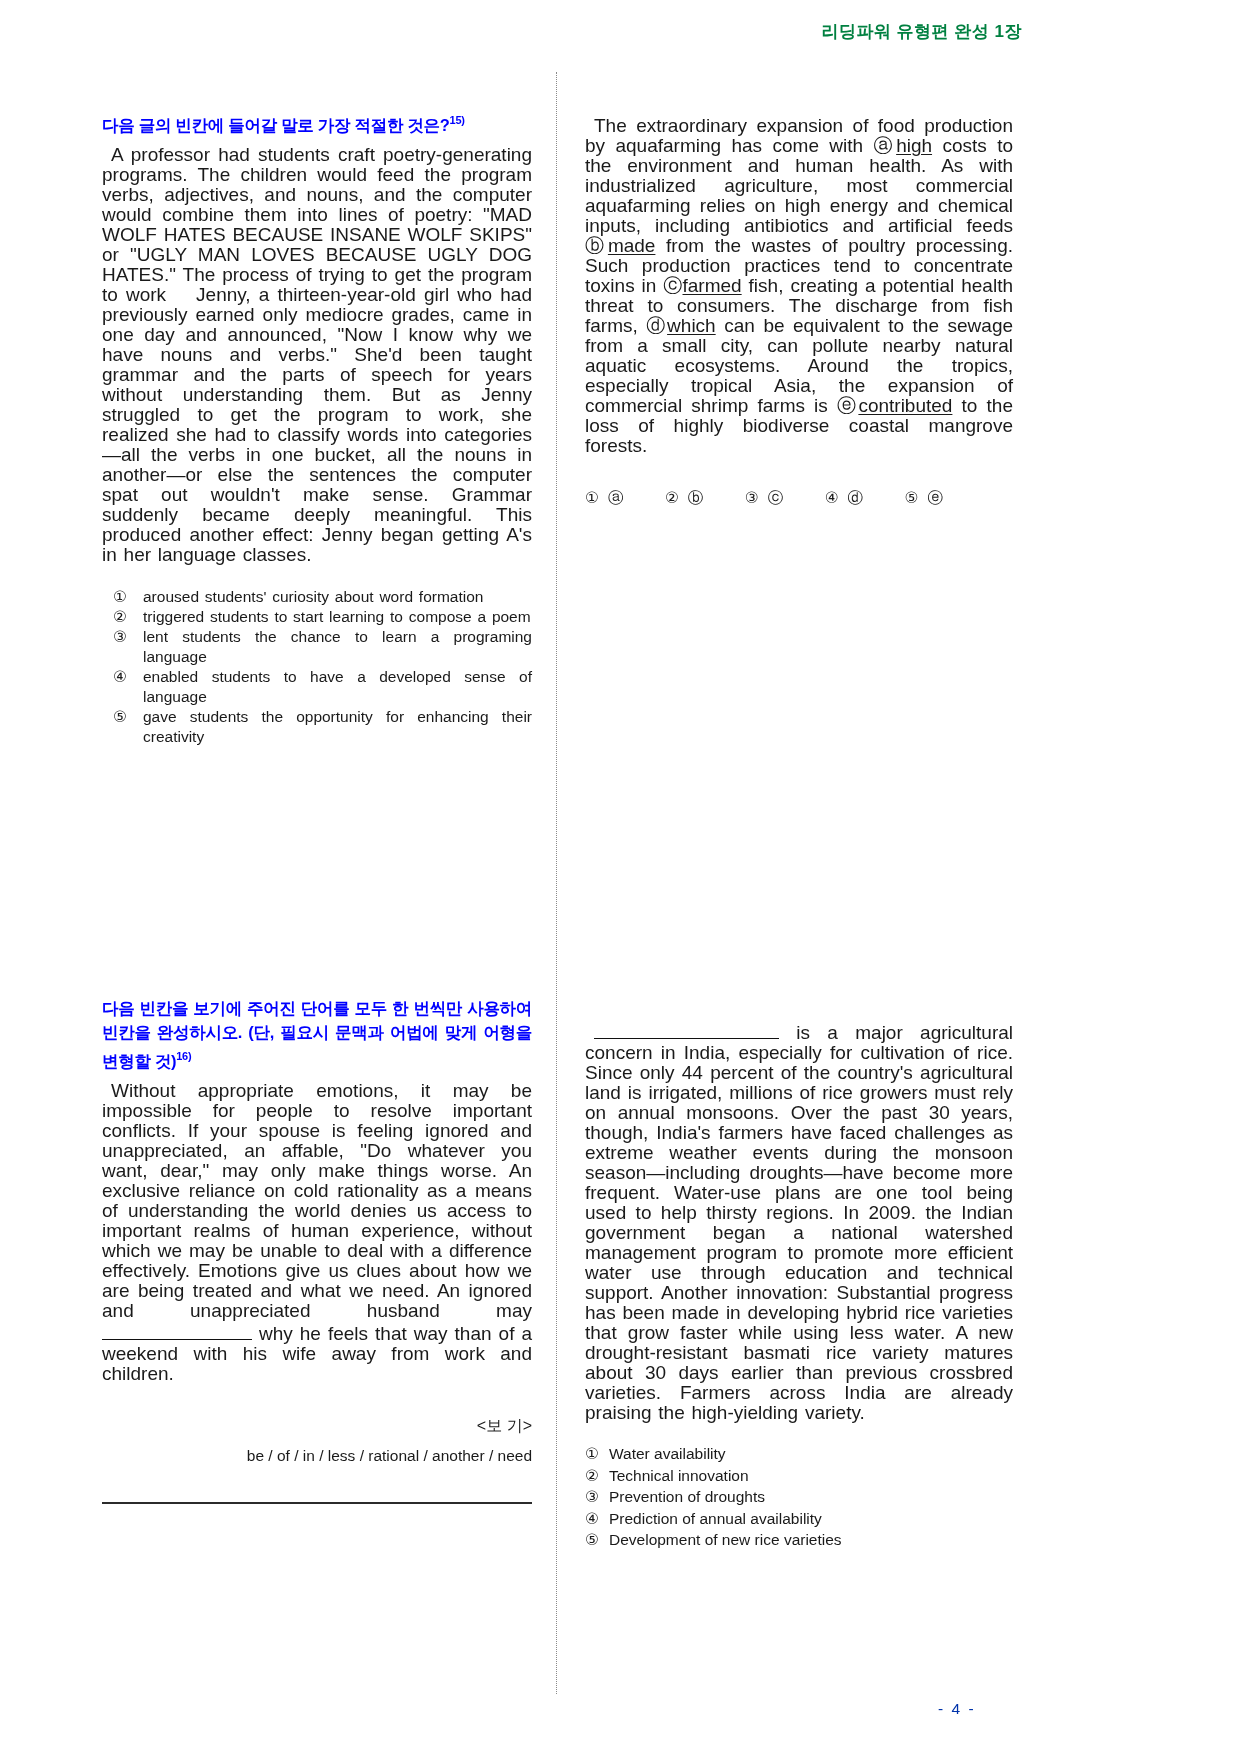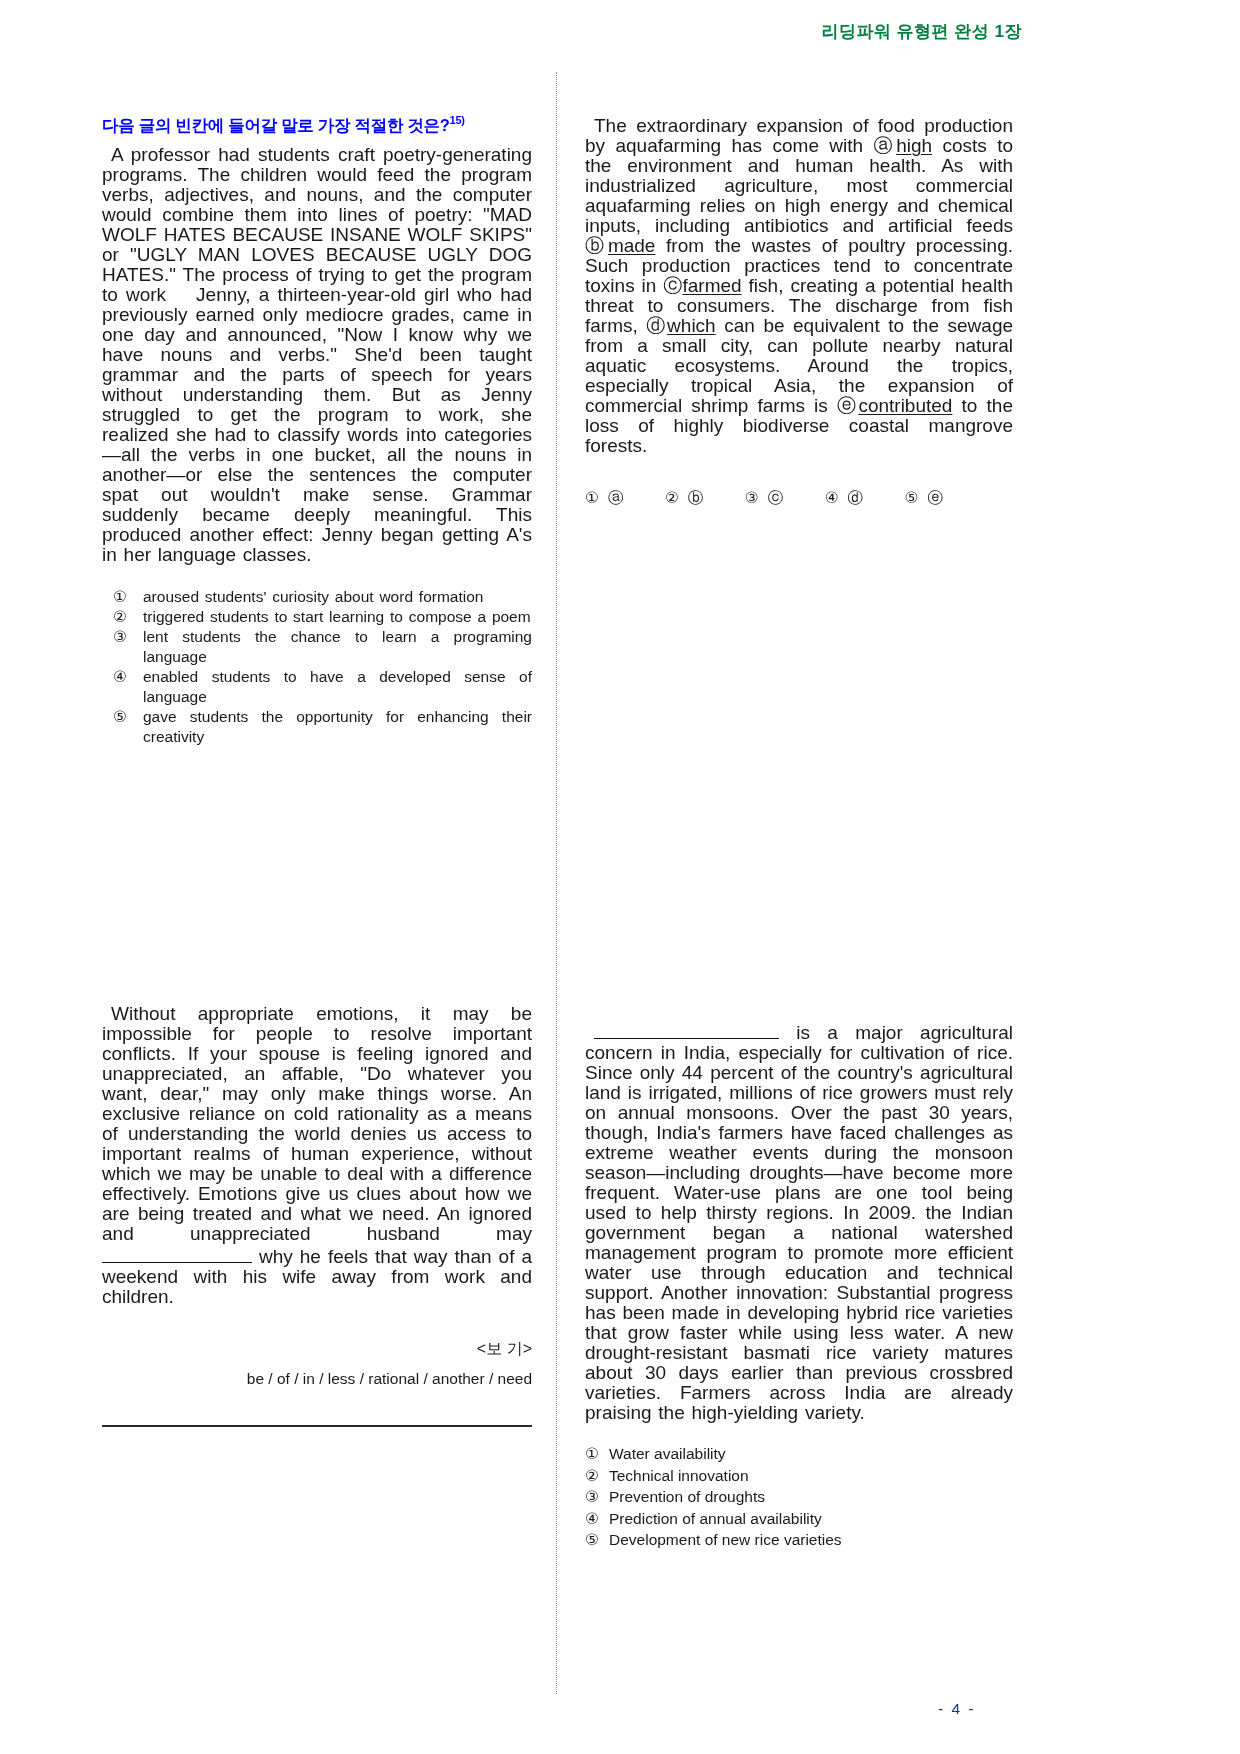--- a/index.html
+++ b/index.html
@@ -88,20 +88,23 @@
         <span class="opt-text">enabled students to have a developed sense of language</span>
       </div>
       <div class="opt">
         <span class="opt-num">⑤</span>
         <span class="opt-text">gave students the opportunity for enhancing their creativity</span>
       </div>
     </div>
   </section>
 
   <section class="question q16">
+    <div class="q-title">
+      <span>다음 빈칸을 보기에 주어진 단어를 모두 한 번씩만 사용하여 빈칸을 완성하시오. (단, 필요시 문맥과 어법에 맞게 어형을 변형할 것)</span><span class="q-ref">16)</span>
+    </div>
     <p class="passage"><span class="seg-p">Without appropriate emotions, it may be impossible for people to resolve important conflicts. If your spouse is feeling ignored and unappreciated, an affable, "Do whatever you want, dear," may only make things worse. An exclusive reliance on cold rationality as a means of understanding the world denies us access to important realms of human experience, without which we may be unable to deal with a difference effectively. Emotions give us clues about how we are being treated and what we need. An ignored and unappreciated husband may </span><span class="seg-b" style="width: 150px;"></span><span class="seg-p"> why he feels that way than of a weekend with his wife away from work and children.</span></p>
     <div class="bogi">
       <div class="bogi-label">&lt;보 기&gt;</div>
       <div class="bogi-words">be / of / in / less / rational / another / need</div>
     </div>
     <div class="answer-line"></div>
   </section>
 
   <section class="question q17">
     <p class="passage"><span class="seg-p">The extraordinary expansion of food production by aquafarming has come with </span><span class="seg-m">ⓐ</span><span class="seg-u">high</span><span class="seg-p"> costs to the environment and human health. As with industrialized agriculture, most commercial aquafarming relies on high energy and chemical inputs, including antibiotics and artificial feeds </span><span class="seg-m">ⓑ</span><span class="seg-u">made</span><span class="seg-p"> from the wastes of poultry processing. Such production practices tend to concentrate toxins in </span><span class="seg-m">ⓒ</span><span class="seg-u">farmed</span><span class="seg-p"> fish, creating a potential health threat to consumers. The discharge from fish farms, </span><span class="seg-m">ⓓ</span><span class="seg-u">which</span><span class="seg-p"> can be equivalent to the sewage from a small city, can pollute nearby natural aquatic ecosystems. Around the tropics, especially tropical Asia, the expansion of commercial shrimp farms is </span><span class="seg-m">ⓔ</span><span class="seg-u">contributed</span><span class="seg-p"> to the loss of highly biodiverse coastal mangrove forests.</span></p>

